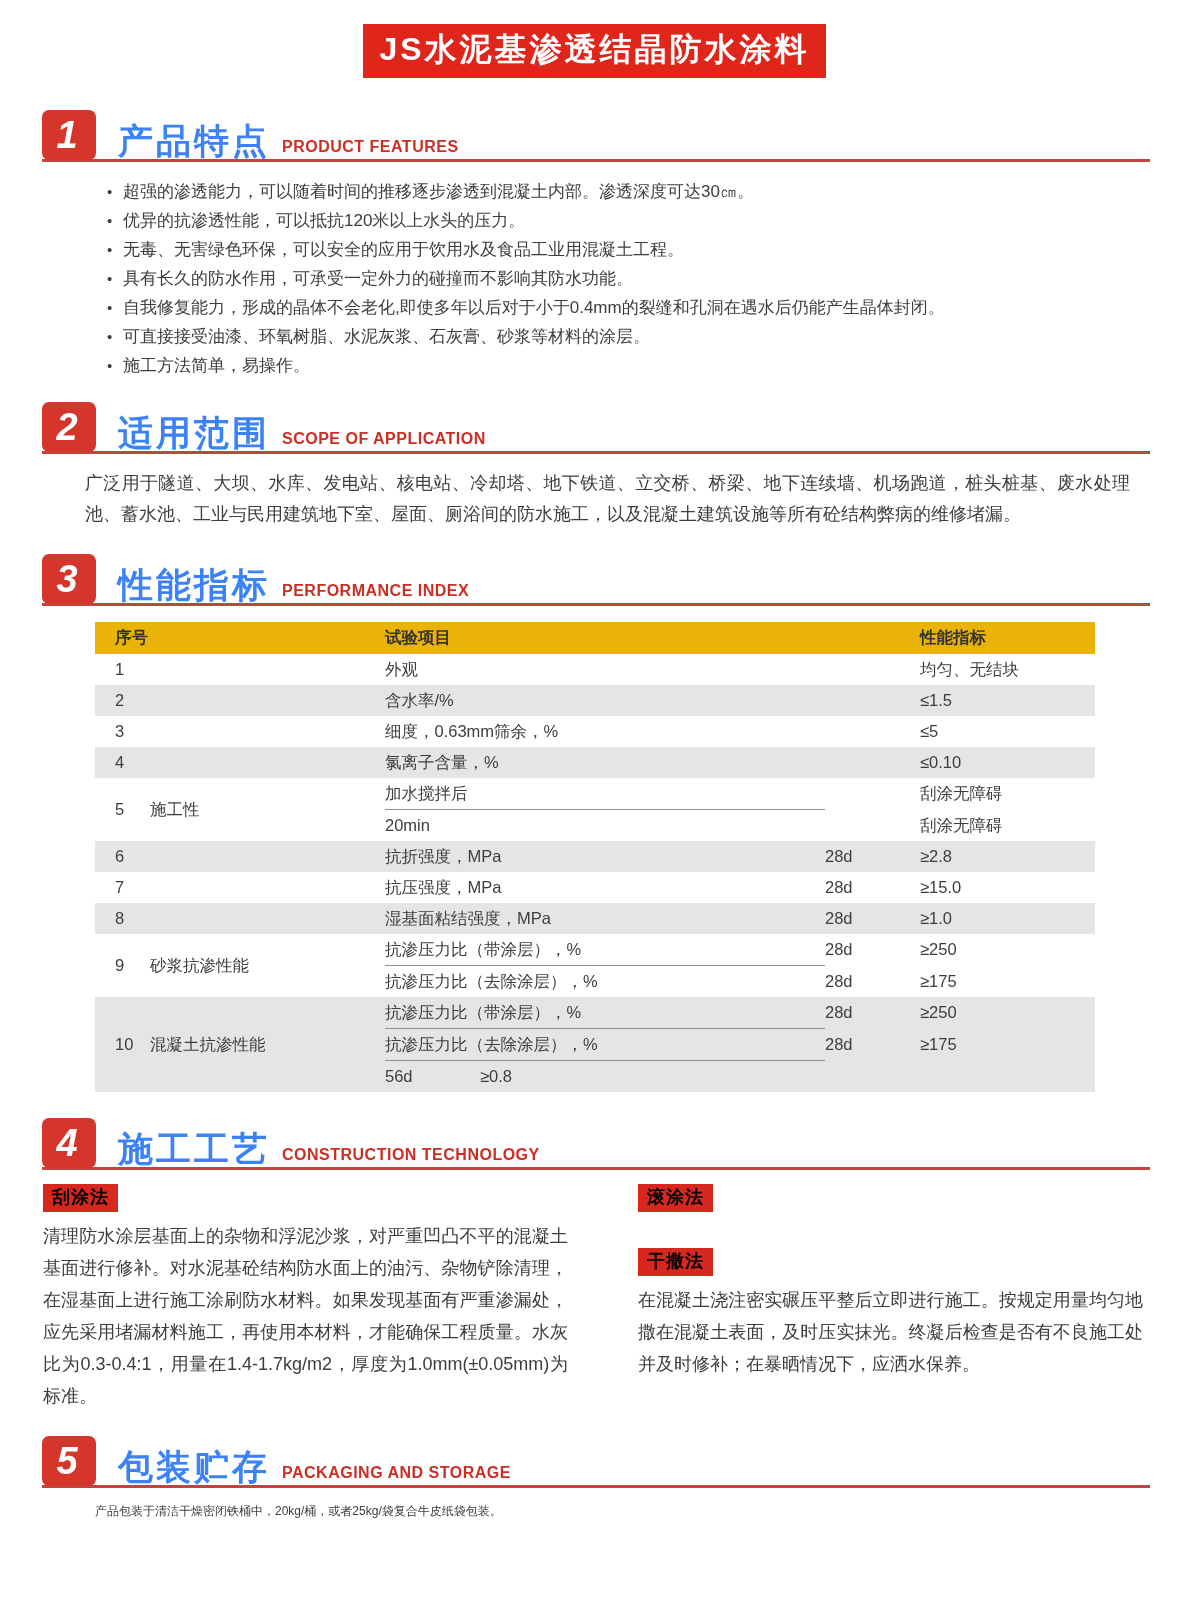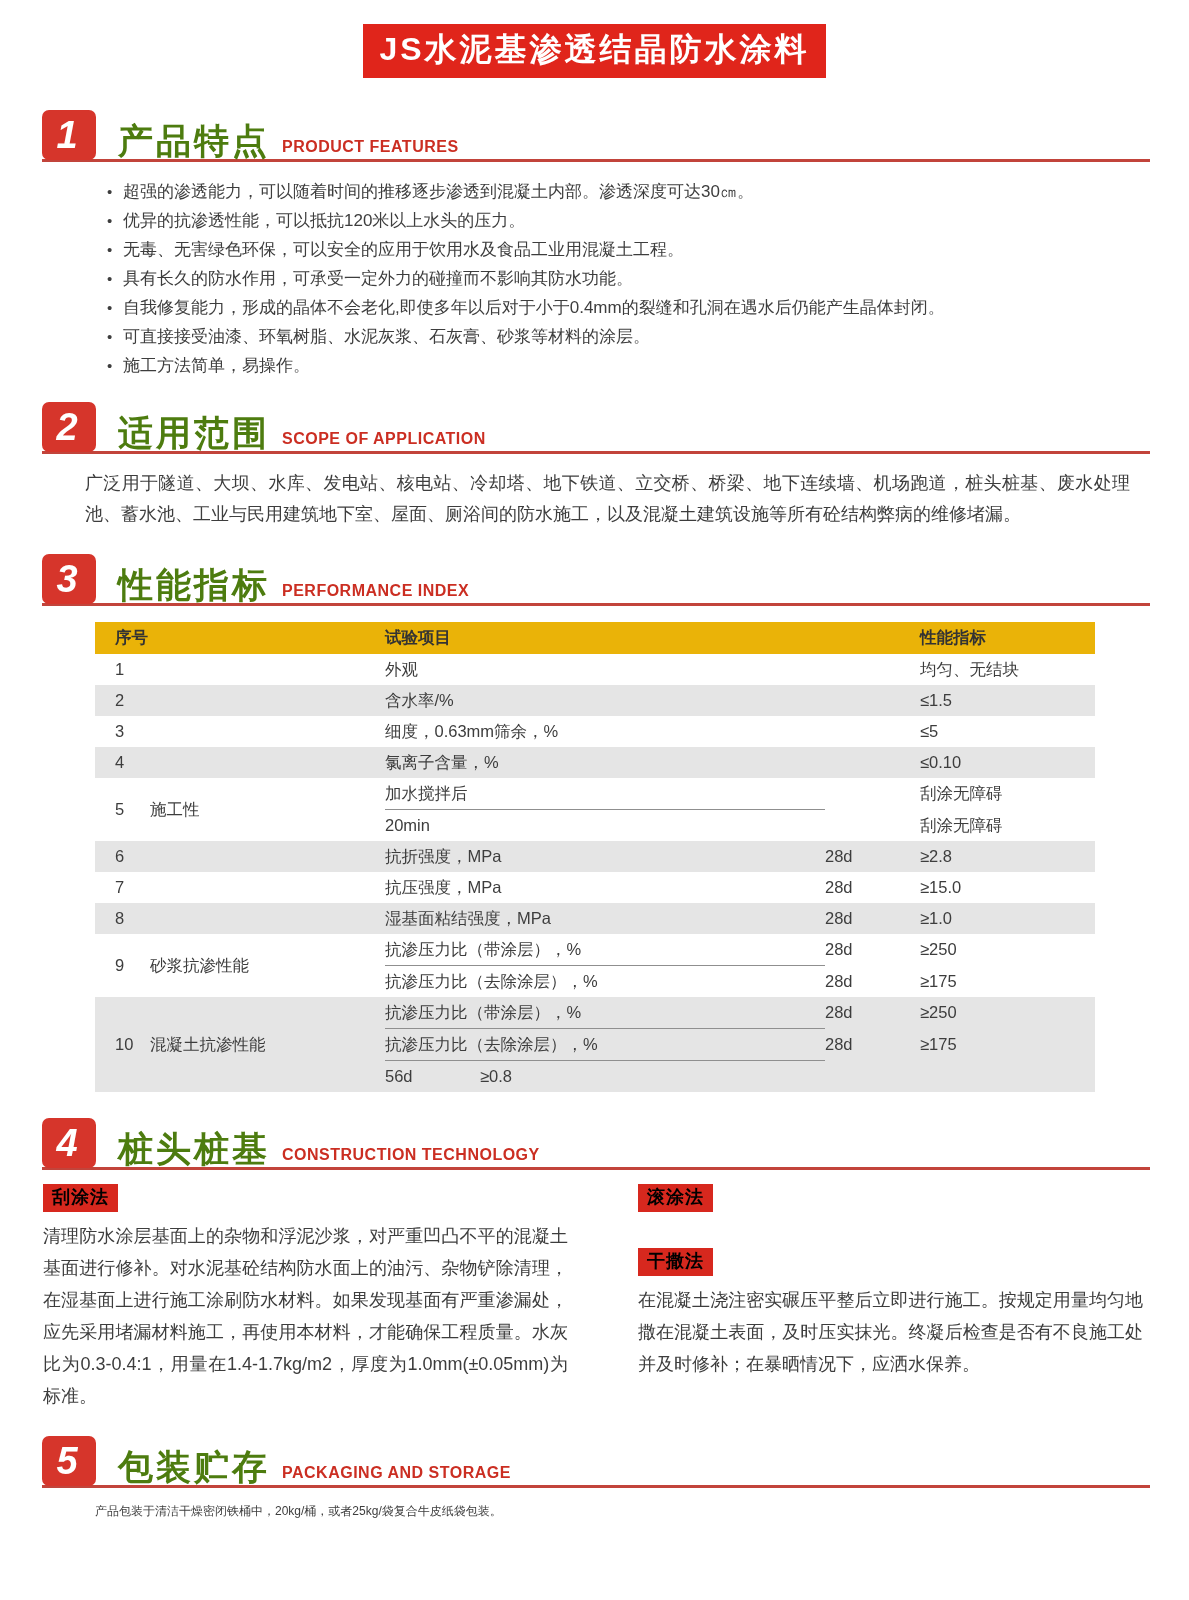--- a/index.html
+++ b/index.html
@@ -21,21 +21,21 @@
     display:flex; align-items:flex-end;
     border-bottom:3px solid #c2443b;
   }
   .sec-num {
     flex:0 0 auto; width:54px; height:50px;
     background:#d6352b; border-radius:7px;
     color:#ffffff; font-size:38px; font-weight:bold; font-style:italic;
     display:flex; align-items:center; justify-content:center;
     padding-right:4px; margin-bottom:-1px;
   }
-  .sec-title { font-size:35px; font-weight:bold; color:#4d7c0f; margin:0 0 1px 22px; letter-spacing:3px; line-height:1; }
+  .sec-title { font-size:35px; font-weight:bold; color:#3b82f6; margin:0 0 1px 22px; letter-spacing:3px; line-height:1; }
   .sec-sub { font-size:16px; font-weight:bold; color:#cb2e22; margin:0 0 4px 12px; letter-spacing:0.5px; line-height:1; }
   .sec-1 { margin-top:32px; }
   .sec-2 { margin-top:22px; }
   .sec-3 { margin-top:24px; }
   .sec-4 { margin-top:26px; }
   .sec-5 { margin-top:24px; }
 
   .features { list-style:none; margin:15px 0 0 0; padding:0 0 0 63px; font-size:17px; }
   .features li { position:relative; padding-left:18px; line-height:29px; }
   .features li::before { content:"•"; position:absolute; left:2px; font-size:15px; }
@@ -251,21 +251,21 @@
             <div class="c-idx">≥0.8</div>
           </div>
         </div>
       </div>
     </div>
 </div>
 
 <div class="sec sec-4">
   <div class="sec-header">
     <div class="sec-num">4</div>
-    <div class="sec-title">桩头桩基</div>
+    <div class="sec-title">施工工艺</div>
     <div class="sec-sub">CONSTRUCTION TECHNOLOGY</div>
   </div>
 </div>
 <div class="methods">
   <div class="method-left">
     <span class="badge">刮涂法</span>
     <p class="method-text">清理防水涂层基面上的杂物和浮泥沙浆，对严重凹凸不平的混凝土基面进行修补。对水泥基砼结构防水面上的油污、杂物铲除清理，在湿基面上进行施工涂刷防水材料。如果发现基面有严重渗漏处，应先采用堵漏材料施工，再使用本材料，才能确保工程质量。水灰比为0.3-0.4:1，用量在1.4-1.7kg/m2，厚度为1.0mm(±0.05mm)为标准。</p>
   </div>
   <div class="method-right">
     <span class="badge">滚涂法</span>

